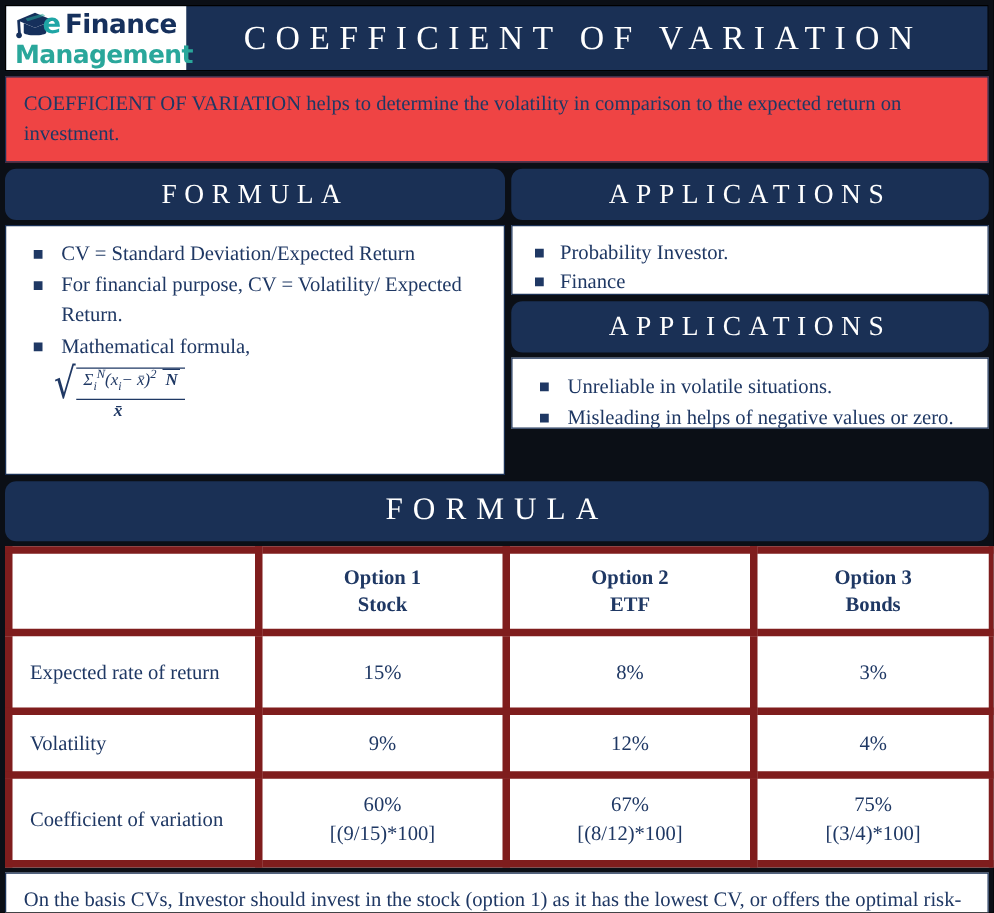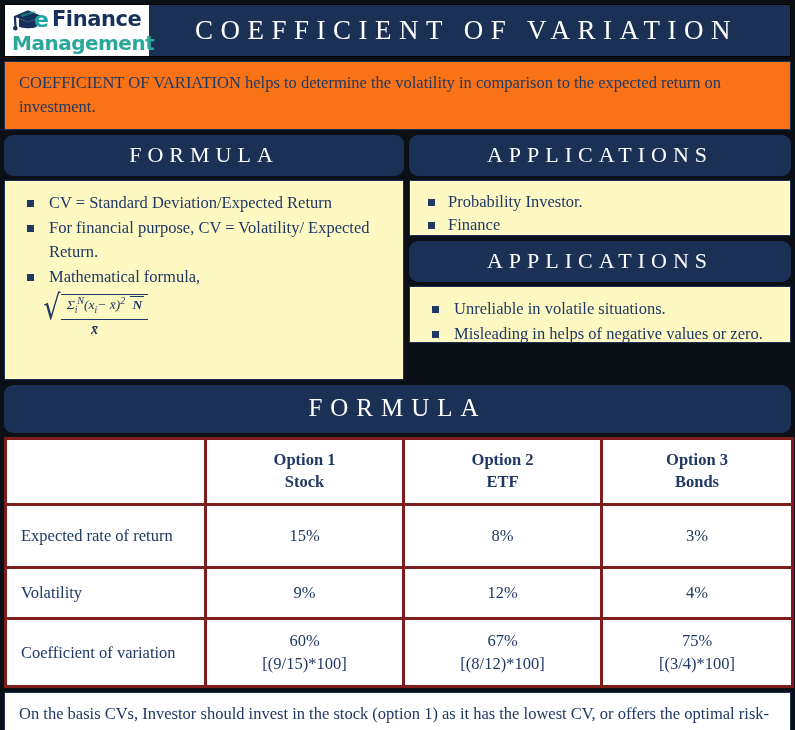--- a/index.html
+++ b/index.html
@@ -88,21 +88,21 @@
     font-size: 27px;
     letter-spacing: 7.5px;
     font-family: "Liberation Serif", "DejaVu Serif", serif;
     padding-right: 6px;
     white-space: nowrap;
   }
 
   
   .intro {
     margin-top: 4px;
-    background: #f97316;
+    background: #ef4444;
     border: 1px solid #1a3055;
     padding: 9px 12px 10px 14px;
     color: #1f3864;
     font-size: 16.5px;
     line-height: 1.45;
     min-height: 58px;
   }
 
   
   .mid {
@@ -120,21 +120,21 @@
     color: #ffffff;
     text-align: center;
     font-size: 22px;
     letter-spacing: 6px;
     padding: 7px 0 8px 0;
     font-family: "Liberation Serif", "DejaVu Serif", serif;
     white-space: nowrap;
   }
 
   .panel {
-    background: #fef9c3;
+    background: #ffffff;
     border: 1px solid #1a3055;
     margin-top: 4px;
     padding: 8px 10px 8px 10px;
   }
 
   .panel-left { height: 200px; padding-top: 10px; }
   .panel-apps { height: 56px; padding-top: 9px; }
   .panel-lims { height: 57px; padding-top: 10px; }
 
   ul.blist { list-style: none; }
@@ -236,21 +236,21 @@
   
   table.cv {
     margin-top: 4px;
     width: 100%;
     border-collapse: collapse;
     background: #ffffff;
     table-layout: fixed;
   }
 
   table.cv td, table.cv th {
-    border: 3px solid #7f1d1d;
+    border: 6px solid #7f1d1d;
     color: #1f3864;
     font-weight: normal;
     font-size: 16.5px;
     vertical-align: middle;
   }
 
   table.cv col.c0 { width: 200px; }
   table.cv col.c1 { width: 198px; }
   table.cv col.c2 { width: 198px; }
   table.cv col.c3 { width: 191px; }

